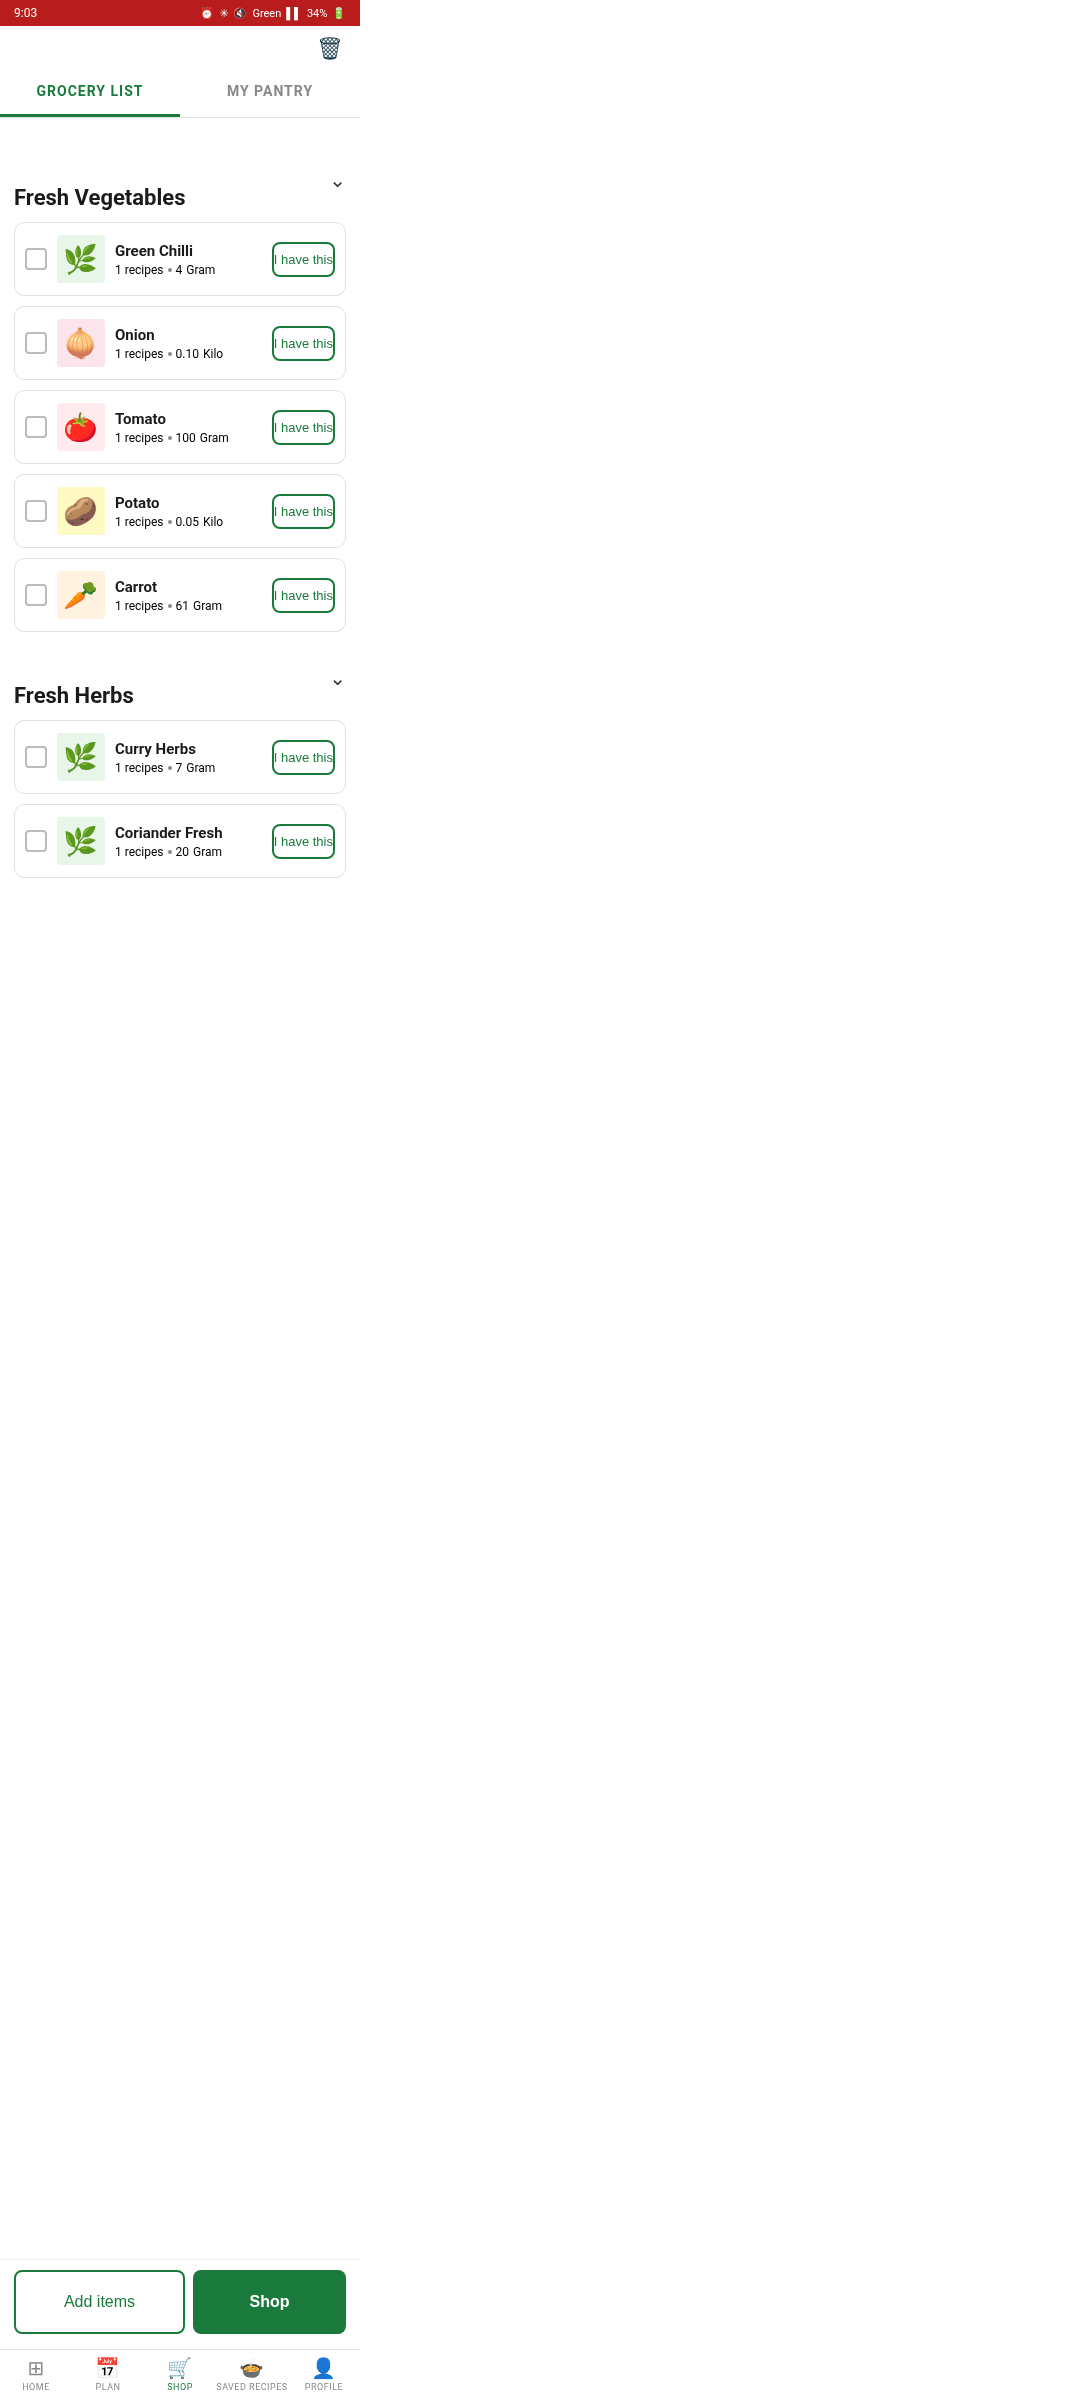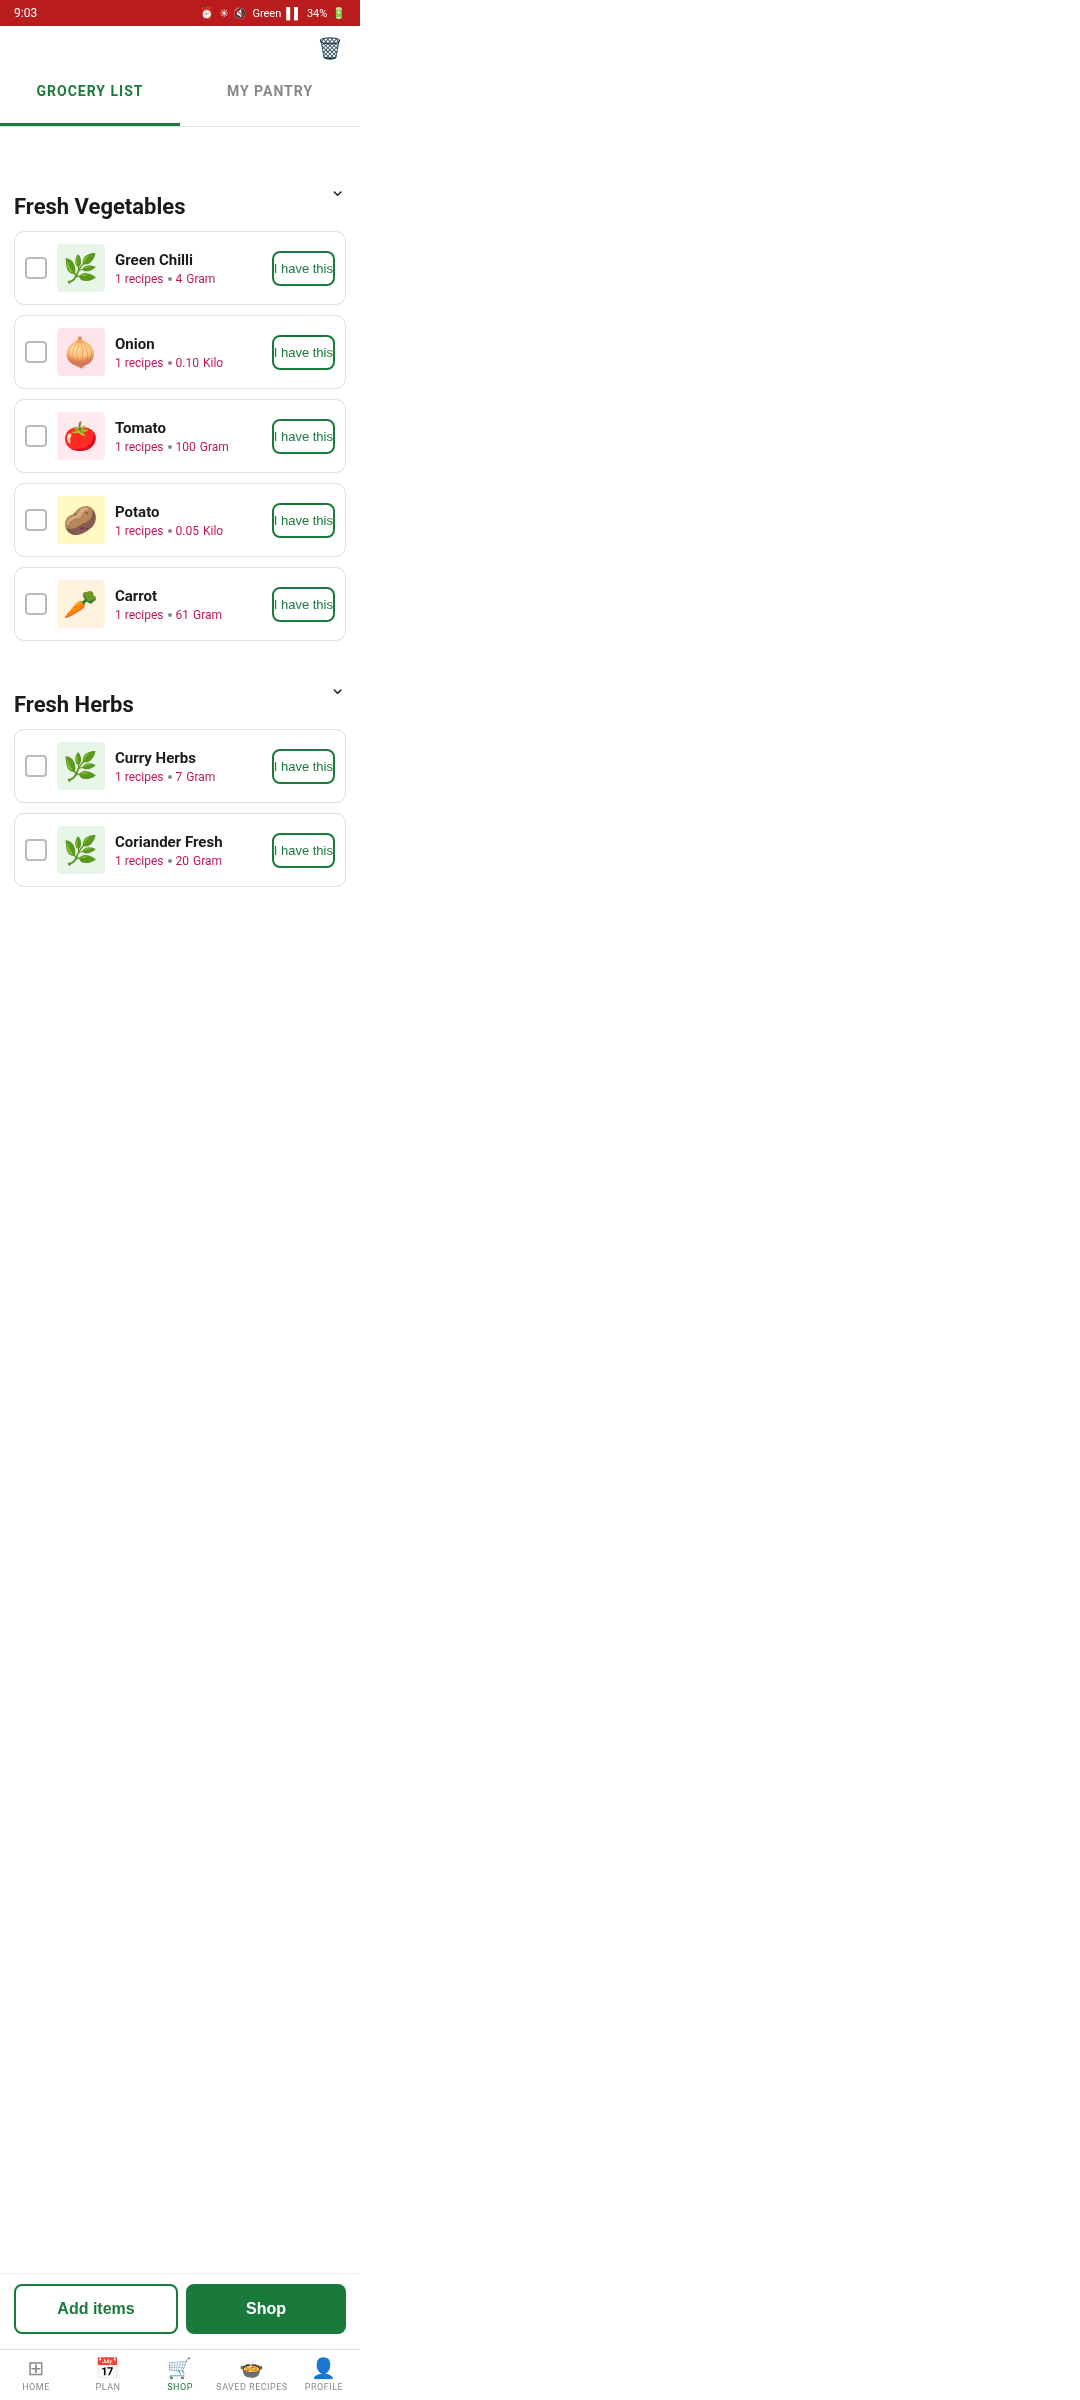--- a/index.html
+++ b/index.html
@@ -47,21 +47,21 @@
 
     
     .tabs {
       display: flex;
       border-bottom: 1px solid #e0e0e0;
       margin-top: 8px;
     }
     .tab {
       flex: 1;
       text-align: center;
-      padding: 14px 0 24px;
+      padding: 14px 0 15px;
       font-size: 14px;
       font-weight: 700;
       letter-spacing: 1px;
       color: #888;
       cursor: pointer;
       text-transform: uppercase;
     }
     .tab.active {
       color: #1a7a3c;
       border-bottom: 3px solid #1a7a3c;
@@ -126,21 +126,21 @@
     .item-info {
       flex: 1;
     }
     .item-name {
       font-size: 15px;
       font-weight: 700;
       color: #1a1a1a;
     }
     .item-meta {
       font-size: 12px;
-      color: #be185d;
+      color: #000000;
       margin-top: 3px;
       display: flex;
       align-items: center;
       gap: 4px;
     }
     .item-meta .dot {
       width: 4px;
       height: 4px;
       background: #888;
       border-radius: 50%;
@@ -170,23 +170,23 @@
       padding: 10px 14px;
       background: #fff;
       border-top: 1px solid #eee;
     }
     .add-items-btn {
       flex: 1;
       border: 2px solid #1a7a3c;
       background: #fff;
       color: #1a7a3c;
       border-radius: 8px;
-      padding: 14px;
+      padding: 21px;
       font-size: 16px;
-      font-weight: 700;
+      font-weight: 400;
       cursor: pointer;
       margin-right: 8px;
     }
     .shop-btn {
       flex: 1;
       border: none;
       background: #1a7a3c;
       color: #fff;
       border-radius: 8px;
       padding: 14px;

